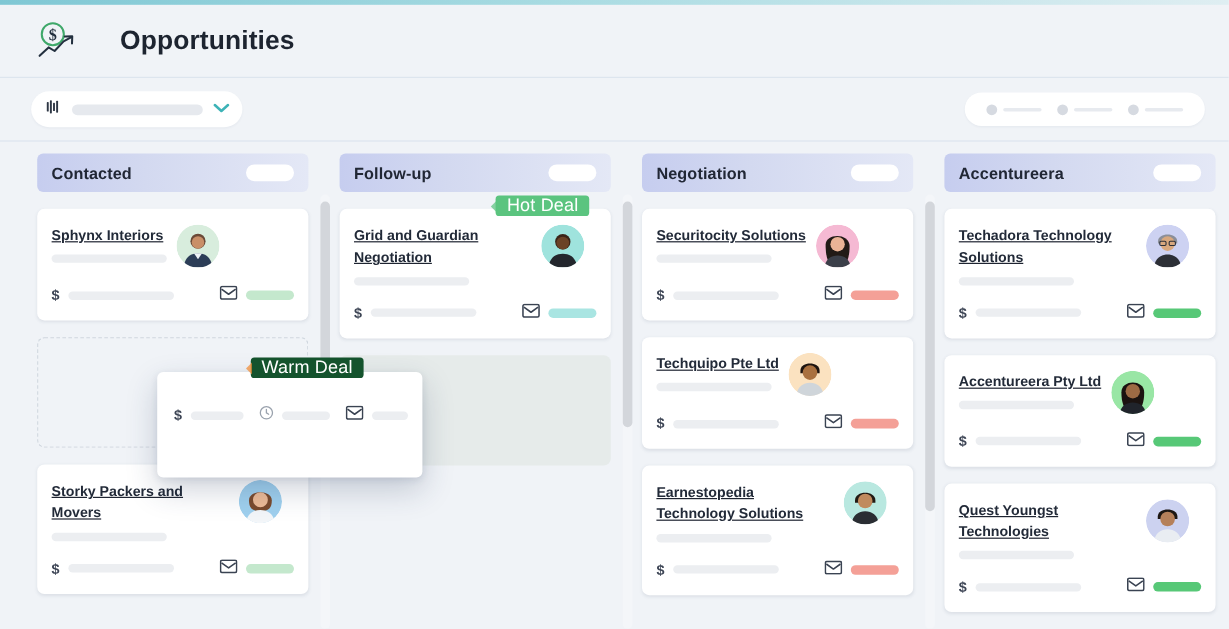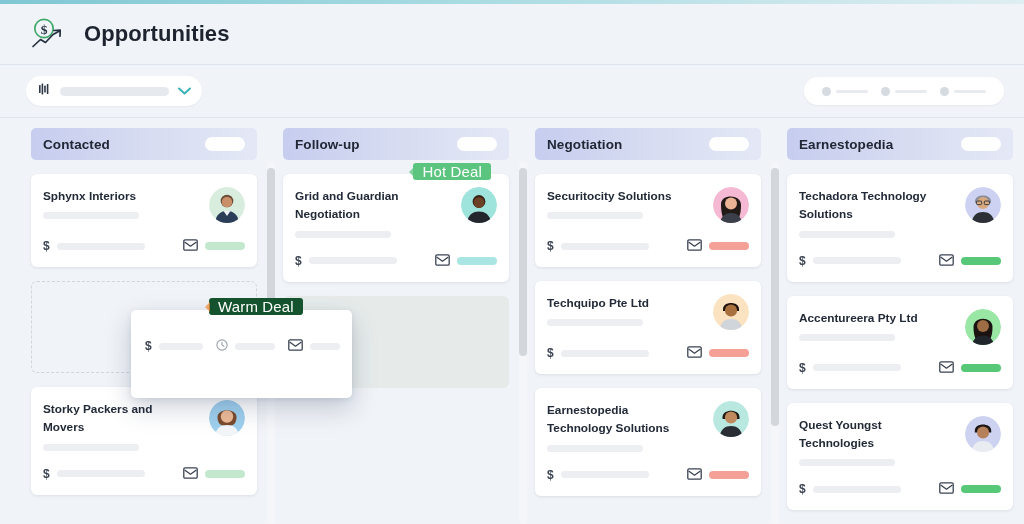--- a/index.html
+++ b/index.html
@@ -38,21 +38,21 @@
   }
   .brand-logo {
     width: 42px; height: 42px;
     display: flex; align-items: center; justify-content: center;
     flex: none;
   }
   .app-title {
     font-size: 22px;
     font-weight: 600;
     letter-spacing: .1px;
-    margin-left: 16px;
+    margin-left: 32px;
     color: #1d2430;
   }
 
   
   .toolbar {
     position: absolute;
     top: 64px; left: 0; right: 0;
     height: 54px;
     border-top: 1px solid #dde5ee;
     border-bottom: 1px solid #dde5ee;
@@ -159,22 +159,22 @@
     box-shadow: 0 1px 3px rgba(40,60,90,.10);
     position: relative;
     min-height: 92px;
     display: flex;
     flex-direction: column;
     justify-content: space-between;
   }
   .card-top {
     display: flex;
     align-items: flex-start;
-    justify-content: space-between;
     gap: 8px;
+    text-decoration: underline;
   }
   .card-name {
     font-size: 11.8px;
     font-weight: 700;
     color: #222a38;
     line-height: 1.55;
     max-width: 148px;
   }
   .card-sub-ph {
     height: 7px;
@@ -573,21 +573,21 @@
       </div>
     </div>
     <div class="scroll-rail">
       <div class="scroll-thumb" style="top:6px;height:258px"></div>
     </div>
   </div>
 
   <div class="col-wrap">
     <div class="column">
       <div class="col-head">
-        <span class="col-title">Earnestopedia</span>
+        <span class="col-title">Accentureera</span>
         <span class="col-toggle"></span>
       </div>
       <div class="col-body">
 
         <div class="card">
           <div class="card-top">
             <div>
               <div class="card-name">Techadora Technology Solutions</div>
               <div class="card-sub-ph"></div>
             </div>

